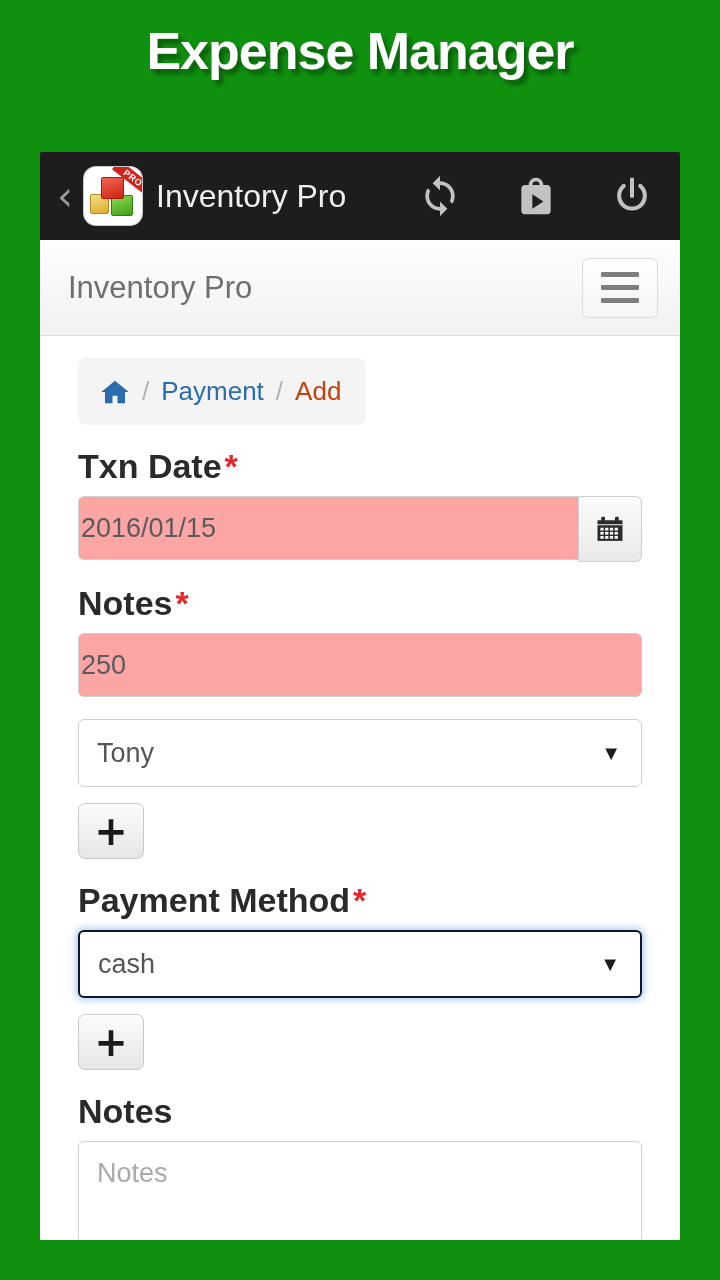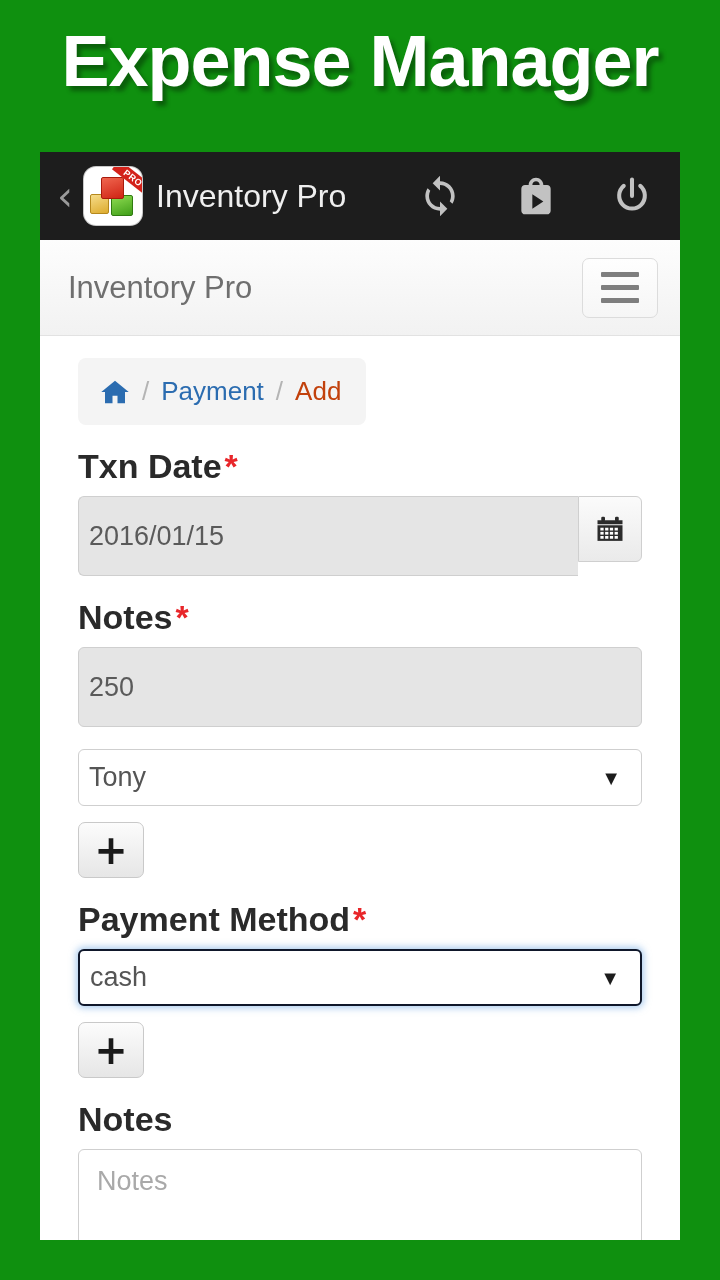--- a/index.html
+++ b/index.html
@@ -8,21 +8,21 @@
     font-family: "Liberation Sans", sans-serif;
     overflow: hidden;
   }
   body { background: #0f900f; position: relative; }
 
   
   .promo-title {
     position: absolute;
     top: 24px; left: 0; width: 720px;
     text-align: center;
-    font-size: 72px;
+    font-size: 52px;
     font-weight: bold;
     color: #ffffff;
     letter-spacing: -1px;
     text-shadow: 4px 5px 4px rgba(0,0,0,0.35);
     line-height: 1.05;
     white-space: nowrap;
   }
 
   
   .phone-screen {
@@ -161,54 +161,54 @@
     font-weight: bold;
     color: #2a2a2a;
     margin-bottom: 10px;
     display: block;
   }
   .req { color: #e8262a; font-weight: bold; margin-left: 3px; }
 
   .input-group { display: flex; }
   .text-input {
     flex: 1;
-    height: 80px;
+    height: 64px;
     border: 1px solid #cfcfcf;
     border-radius: 6px;
-    background: #e5e5e5;
+    background: #fca5a5;
     font-size: 27px;
     color: #5a5a5a;
-    padding: 0 10px;
+    padding: 0 2px;
     display: flex;
     align-items: center;
     font-family: "Liberation Sans", sans-serif;
   }
   .input-group .text-input {
     border-radius: 6px 0 0 6px;
     border-right: none;
   }
   .addon-btn {
     width: 64px; height: 66px;
     border: 1px solid #cfcfcf;
     border-radius: 0 6px 6px 0;
     background: linear-gradient(to bottom,#fbfbfb,#eaeaea);
     display: flex; align-items: center; justify-content: center;
     cursor: pointer;
   }
   .cal-icon { width: 30px; height: 30px; display: block; }
 
   .select-box {
     position: relative;
-    height: 57px;
+    height: 68px;
     border: 1px solid #cfcfcf;
     border-radius: 6px;
     background: #fff;
     display: flex;
     align-items: center;
-    padding: 0 10px;
+    padding: 0 18px;
     font-size: 27px;
     color: #555;
     cursor: pointer;
   }
   .select-box.focused {
     border: 2px solid #0f172a;
     box-shadow: 0 0 7px 2px rgba(102,163,224,0.55);
   }
   .caret {
     position: absolute;

